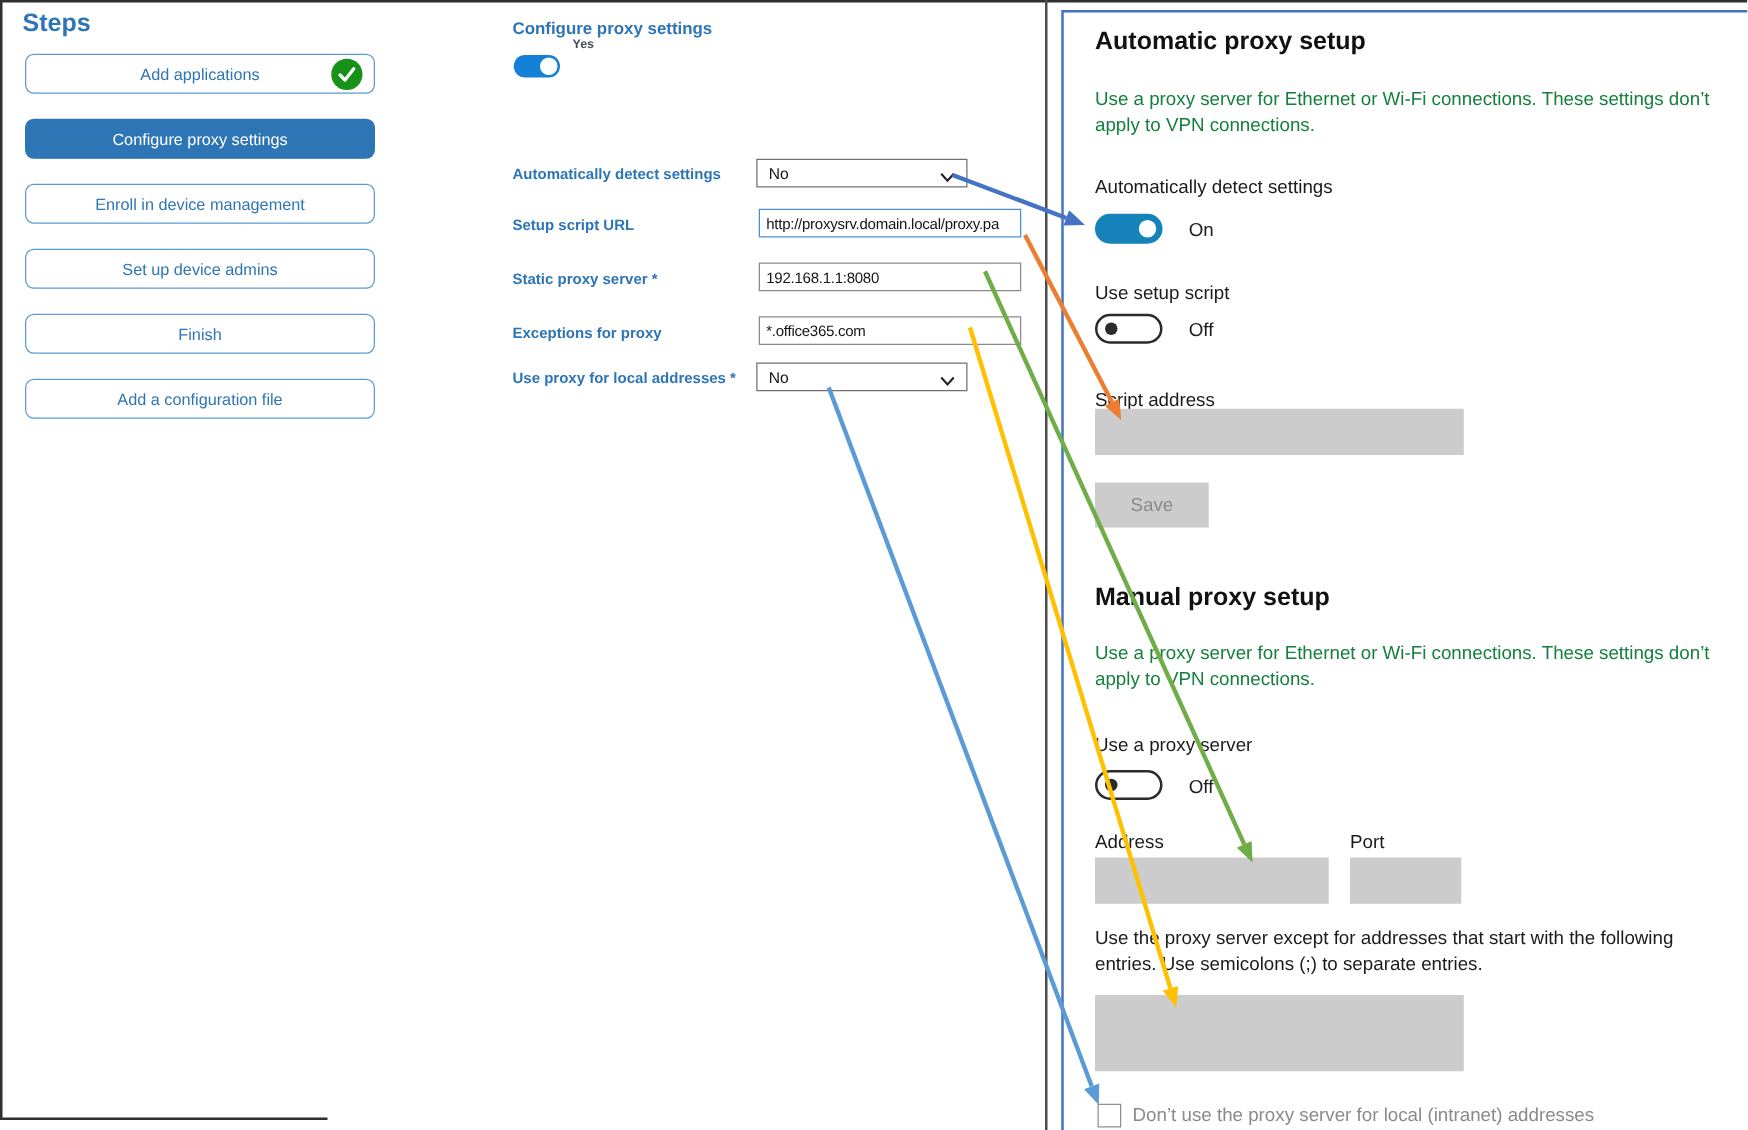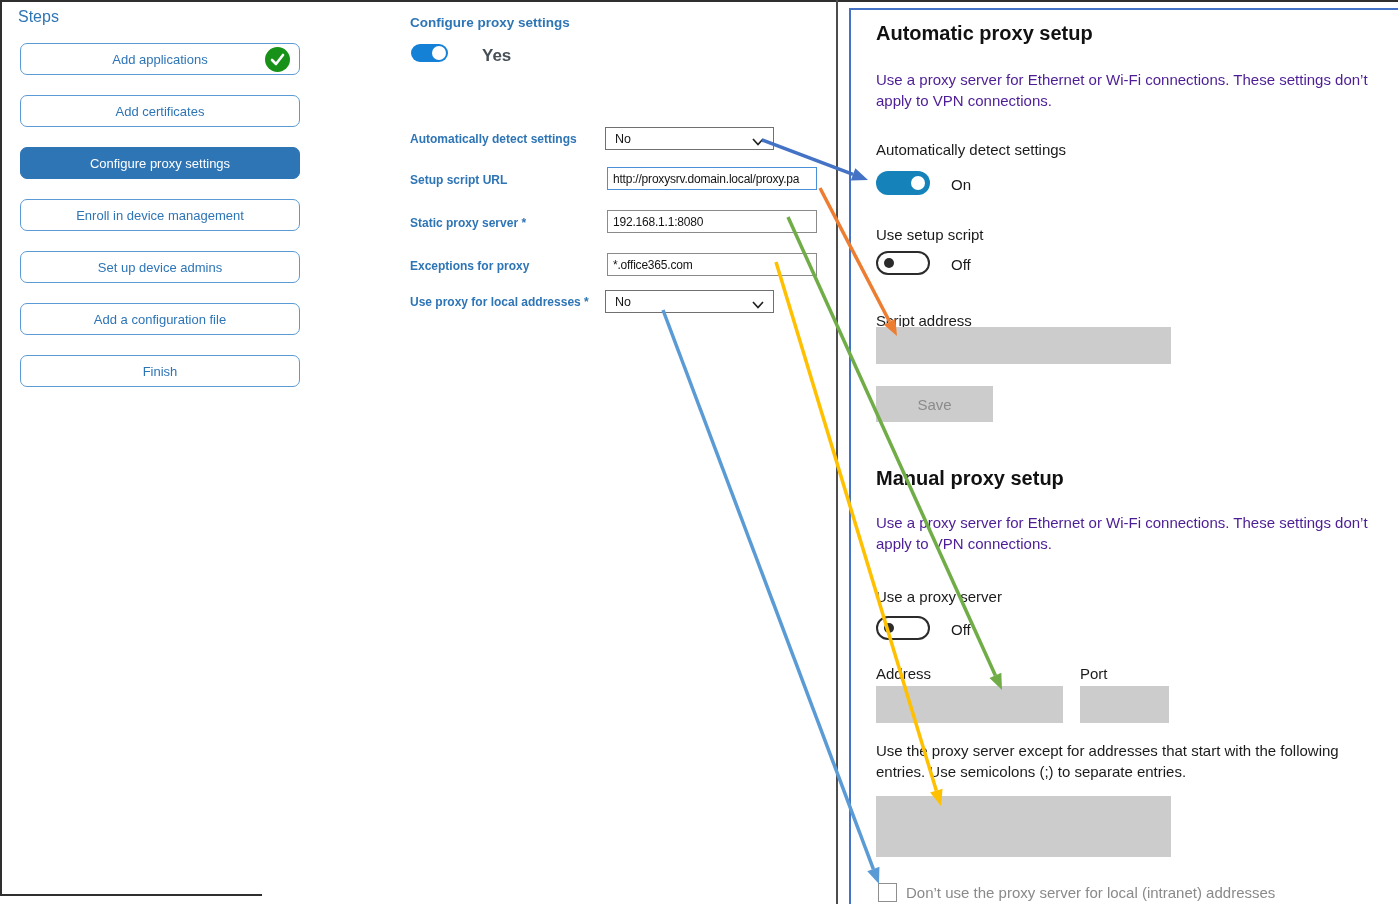--- a/index.html
+++ b/index.html
@@ -7,38 +7,38 @@
     position:relative;width:1398px;height:904px;background:#ffffff;
     font-family:"Liberation Sans",sans-serif;overflow:hidden;
   }
   
   .edge-top{position:absolute;left:0;top:0;width:1398px;height:2px;background:#2f2f2f;}
   .edge-left{position:absolute;left:0;top:0;width:2px;height:896px;background:#2f2f2f;}
   .edge-bottom{position:absolute;left:0;top:894px;width:262px;height:2px;background:#2f2f2f;}
   .divider{position:absolute;left:836px;top:0;width:2px;height:904px;background:#4c4c4c;}
 
   
-  .steps-title{position:absolute;left:18px;top:8px;font-size:16px;font-weight:normal;color:#2E75B6;}
+  .steps-title{position:absolute;left:18px;top:8px;font-size:20px;font-weight:bold;color:#2E75B6;}
   .steps-list{position:absolute;left:20px;top:43px;width:280px;display:flex;flex-direction:column;gap:20px;}
   .step-btn{
     position:relative;height:32px;box-sizing:border-box;border:1px solid #5B9BD5;border-radius:7px;
     background:#fff;color:#2E75B6;font-size:13px;display:flex;align-items:center;justify-content:center;
     cursor:pointer;
   }
   .step-btn.active{background:#2E75B6;border-color:#2E75B6;color:#ffffff;}
   .check-badge{
     position:absolute;right:9px;top:3px;width:25px;height:25px;border-radius:50%;
     background:#179117;display:flex;align-items:center;justify-content:center;
   }
 
   
   .form-title{position:absolute;left:410px;top:15px;font-size:13.5px;font-weight:bold;color:#2E75B6;}
   .toggle-yes{position:absolute;left:411px;top:44px;width:37px;height:18px;border-radius:9px;background:#1480d6;cursor:pointer;}
   .toggle-yes .knob{position:absolute;right:2px;top:2px;width:14px;height:14px;border-radius:50%;background:#fff;}
-  .toggle-yes-label{position:absolute;left:458px;top:46px;font-size:17px;font-weight:bold;color:#474f56;margin-left:24px;}
+  .toggle-yes-label{position:absolute;left:458px;top:30px;font-size:10px;font-weight:bold;color:#474f56;}
 
   .form-label{position:absolute;left:410px;font-weight:bold;font-size:12px;color:#2E75B6;}
   .lbl-r1{top:132px;} .lbl-r2{top:173px;} .lbl-r3{top:216px;} .lbl-r4{top:259px;} .lbl-r5{top:295px;}
 
   .dd{
     position:absolute;left:605px;width:169px;height:23px;box-sizing:border-box;border:1px solid #707070;
     background:#fff;display:flex;align-items:center;justify-content:space-between;padding:0 9px;
     font-size:12.5px;color:#141414;cursor:pointer;
   }
   .dd-r1{top:127px;} .dd-r5{top:290px;}
@@ -50,42 +50,42 @@
   .ti-r2{top:167px;border-color:#4a90d9;} .ti-r3{top:210px;} .ti-r4{top:253px;}
 
   
   .settings-panel{
     position:absolute;left:849px;top:8px;width:560px;height:910px;background:#fff;
     border:2px solid #4472C4;box-sizing:border-box;color:#1b1b1b;
   }
   .settings-panel *{box-sizing:border-box;}
   .p-h1{position:absolute;left:25px;font-size:20px;font-weight:700;color:#111;}
   .p-h1-auto{top:12px;} .p-h1-manual{top:457px;}
-  .p-desc{position:absolute;left:25px;width:512px;font-size:15px;line-height:1.38;color:#4c1d95;}
+  .p-desc{position:absolute;left:25px;width:512px;font-size:15px;line-height:1.38;color:#15803d;}
   .p-desc-auto{top:60px;} .p-desc-manual{top:503px;}
   .p-label{position:absolute;left:25px;font-size:15px;color:#1b1b1b;}
   .p-lbl-detect{top:131px;} .p-lbl-script{top:216px;} .p-lbl-scriptaddr{top:302px;}
   .p-lbl-useproxy{top:578px;} .p-lbl-address{top:655px;} .p-lbl-port{left:229px;top:655px;}
   .p-state{position:absolute;left:100px;font-size:15px;color:#1b1b1b;}
   .st-detect{top:166px;} .st-script{top:246px;} .st-useproxy{top:611px;}
 
   .win-toggle{position:absolute;left:25px;width:54px;height:24px;border-radius:12px;cursor:pointer;}
   .win-toggle.on{background:#1583ba;}
   .win-toggle.on .knob{position:absolute;right:5px;top:5px;width:14px;height:14px;border-radius:50%;background:#fff;}
   .win-toggle.off{background:#fff;border:2px solid #2b2b2b;}
   .win-toggle.off .knob{position:absolute;left:6px;top:5px;width:10px;height:10px;border-radius:50%;background:#2b2b2b;}
   .tg-detect{top:161px;} .tg-script{top:241px;} .tg-useproxy{top:606px;}
 
   .gray-box{position:absolute;background:#cccccc;border:none;}
   .box-scriptaddr{left:25px;top:317px;width:295px;height:37px;}
   .box-address{left:25px;top:676px;width:187px;height:37px;}
   .box-port{left:229px;top:676px;width:89px;height:37px;}
   .box-exceptions{left:25px;top:786px;width:295px;height:61px;}
   .save-btn{
-    position:absolute;left:25px;top:376px;width:117px;height:36px;background:#cccccc;border:none;
+    position:absolute;left:25px;top:376px;width:91px;height:36px;background:#cccccc;border:none;
     font-family:"Liberation Sans",sans-serif;font-size:15px;color:#8b8b8b;cursor:default;
   }
   .p-exc-desc{position:absolute;left:25px;top:731px;width:470px;font-size:15px;line-height:1.38;color:#1b1b1b;}
   .chk-row-box{position:absolute;left:27px;top:873px;width:19px;height:19px;border:1px solid #8f8f8f;background:#fff;cursor:pointer;}
   .chk-row-label{position:absolute;left:55px;top:874px;font-size:15px;color:#8a8a8a;}
 
   
   .arrows{position:absolute;left:0;top:0;width:1398px;height:904px;pointer-events:none;z-index:20;}
   .chev{display:inline-block;width:12px;height:8px;}
 </style>
@@ -102,37 +102,34 @@
   <div class="steps-title">Steps</div>
   <div class="steps-list">
     <div class="step-btn">
       <span>Add applications</span>
       <span class="check-badge">
         <svg width="15" height="13" viewBox="0 0 15 13">
             <polyline points="2,7 6,11 13,2" fill="none" stroke="#ffffff" stroke-width="2.6" stroke-linecap="round" stroke-linejoin="round"></polyline>
           </svg>
       </span>
     </div>
-    <div class="step-btn">
-      <span>Add certificates</span>
-    </div>
     <div class="step-btn active">
       <span>Configure proxy settings</span>
     </div>
     <div class="step-btn">
       <span>Enroll in device management</span>
     </div>
     <div class="step-btn">
       <span>Set up device admins</span>
     </div>
     <div class="step-btn">
+      <span>Finish</span>
+    </div>
+    <div class="step-btn">
       <span>Add a configuration file</span>
-    </div>
-    <div class="step-btn">
-      <span>Finish</span>
     </div>
   </div>
 
   <div class="form-title">Configure proxy settings</div>
   <div class="toggle-yes">
       <span class="knob"></span>
     </div>
   <div class="toggle-yes-label">Yes</div>
 
   <div class="form-label lbl-r1">Automatically detect settings</div>

